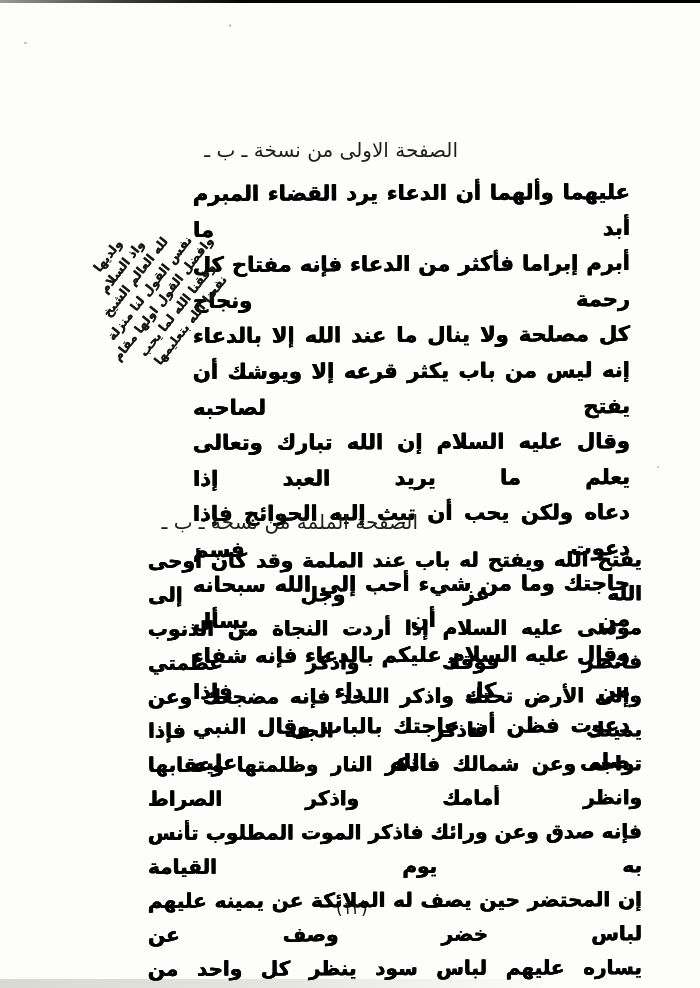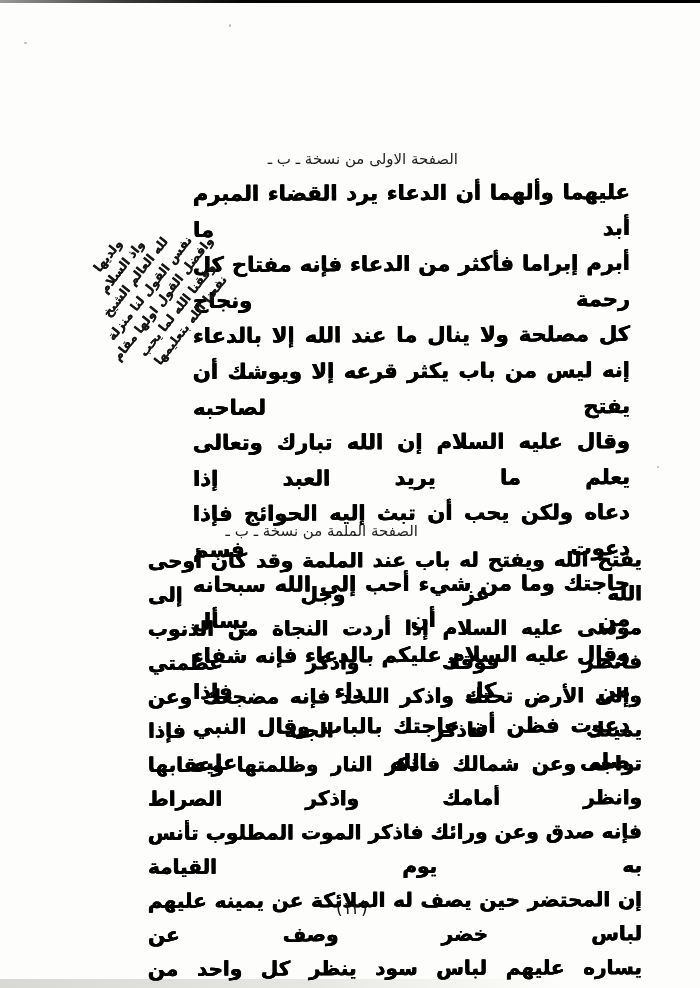--- a/index.html
+++ b/index.html
@@ -19,23 +19,22 @@
     background:linear-gradient(to right,#d9d9d4 0%,#e7e7e2 55%,rgba(255,255,255,0) 100%);
   }
   .speck{position:absolute;background:#b9b9b4;border-radius:50%;}
   .speck.s1{left:229px;top:24px;width:2px;height:3px;}
   .speck.s2{left:24px;top:42px;width:3px;height:2px;}
   .speck.s3{left:657px;top:466px;width:2px;height:2px;}
 
   
   .caption{
     position:absolute;direction:rtl;white-space:nowrap;
-    font-size:15px;font-weight:400;color:#1d1d1b;
+    font-size:20px;font-weight:400;color:#1d1d1b;
     letter-spacing:.2px;
-    margin-top:12px;
   }
   .caption.first{right:242px;top:138px;}
   .caption.last{right:282px;top:510px;}
 
   
   .ms-block{
     position:absolute;direction:rtl;font-weight:700;color:#000000;
     text-shadow:.35px 0 0 currentColor,-.35px 0 0 currentColor;
   }
   .ms-line{

